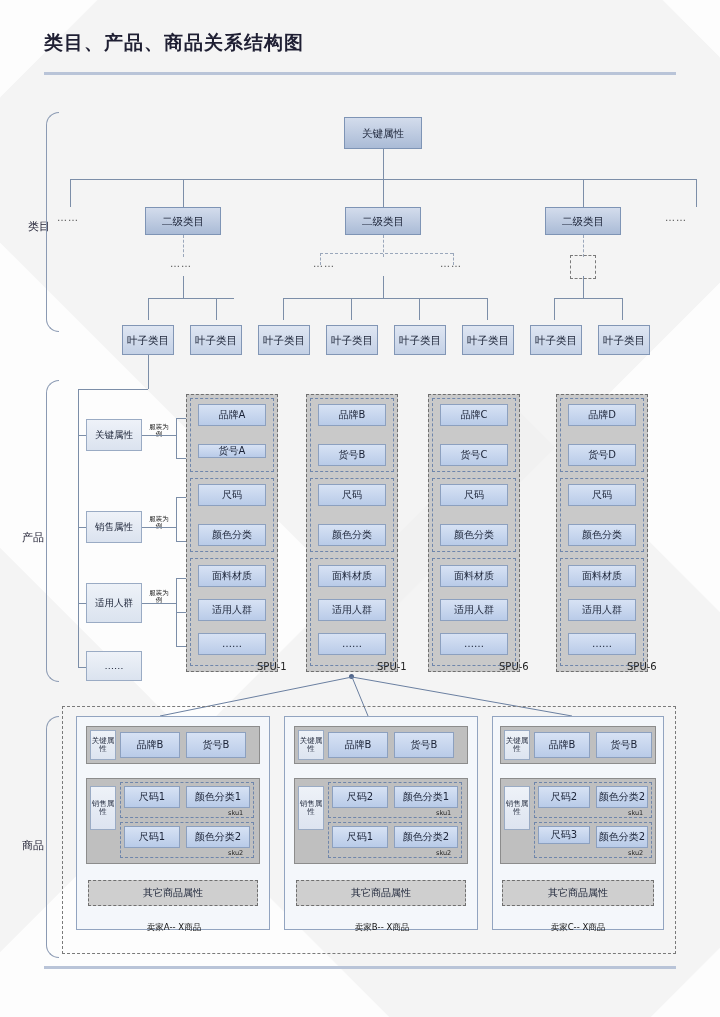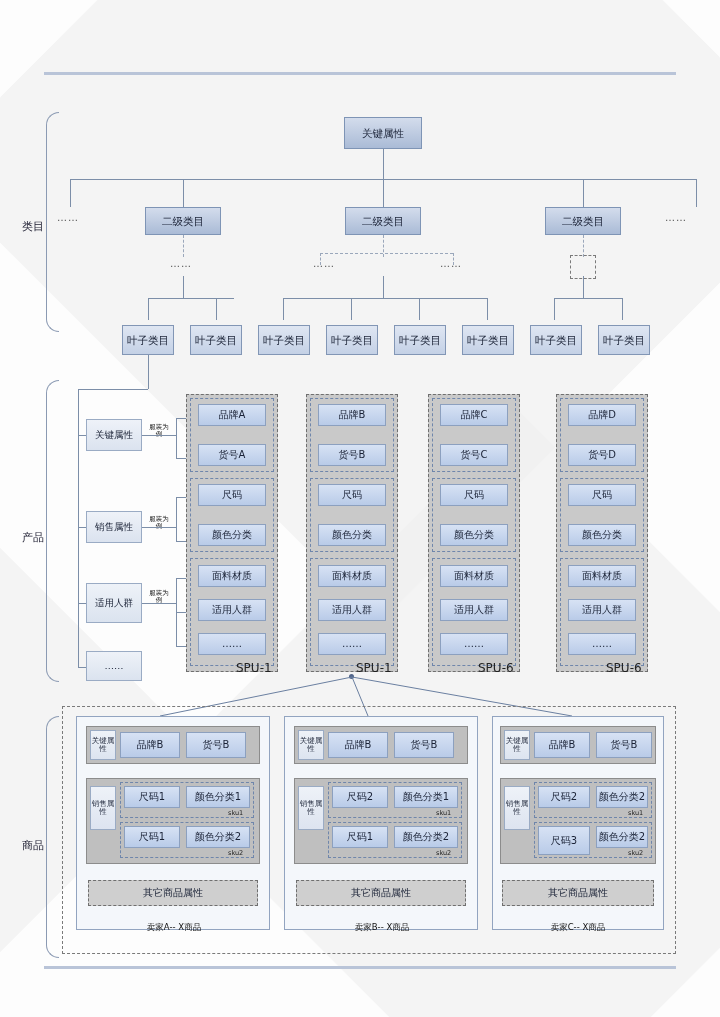--- a/index.html
+++ b/index.html
@@ -51,21 +51,21 @@
   .val{
     background:linear-gradient(180deg,#d7e2f4 0%,#b9cbe8 100%);
     border:1px solid #8ca0bf;
     font-size:10px;
   }
   .spu-group{
     position:absolute;box-sizing:border-box;
     background:#c9c9c9;border:1px dashed #6f6f6f;
   }
   .spu-label{
-    position:absolute;font-size:12px;color:#222;
+    position:absolute;font-size:10px;color:#222;margin-left:21px;
   }
   .dashbox{
     position:absolute;box-sizing:border-box;border:1px dashed #7a7a7a;
   }
   .dashbox-blue{
     position:absolute;box-sizing:border-box;border:1px dashed #6f86ab;
   }
   
   .ln{position:absolute;background:#7c8ea8;}
   .h{height:1px;}
@@ -107,24 +107,25 @@
 </style>
 </head>
 <body>
 
 <div class="bg-band bg1"></div>
 <div class="bg-band bg2"></div>
 <div class="bg-band bg3"></div>
 
 <div class="page">
 
+  <div class="title">类目、产品、商品关系结构图</div>
   <div class="rule rule-top"></div>
   <div class="rule rule-bottom"></div>
 
-  <div class="sidelabel" style="left:22px;top:219px;font-family:Liberation Serif, serif;">类目</div>
+  <div class="sidelabel" style="left:28px;top:219px;font-family:Liberation Serif, serif;">类目</div>
   <div class="brace" style="left:46px;top:112px;height:218px;"></div>
 
   <div class="sidelabel" style="left:22px;top:530px;">产品</div>
   <div class="brace" style="left:46px;top:380px;height:300px;"></div>
 
   <div class="sidelabel" style="left:22px;top:838px;">商品</div>
   <div class="brace" style="left:46px;top:716px;height:240px;"></div>
 
   <div class="box cat" style="left:344px;top:117px;width:78px;height:32px;">关键属性</div>
 
@@ -209,21 +210,21 @@
 
   <div class="ln h" style="left:142px;top:603px;width:34px;"></div>
   <div class="ln v" style="left:176px;top:578px;height:68px;"></div>
   <div class="ln h" style="left:176px;top:578px;width:22px;"></div>
   <div class="ln h" style="left:176px;top:612px;width:22px;"></div>
   <div class="ln h" style="left:176px;top:646px;width:22px;"></div>
 
   <div class="spu-group" style="left:186px;top:394px;width:92px;height:278px;"></div>
   <div class="dashbox-blue" style="left:190px;top:398px;width:84px;height:74px;"></div>
   <div class="box val" style="left:198px;top:404px;width:68px;height:22px;">品牌A</div>
-  <div class="box val" style="left:198px;top:444px;width:68px;height:22px;">货号A</div>
+  <div class="box val" style="left:198px;top:444px;width:68px;height:14px;">货号A</div>
   <div class="dashbox-blue" style="left:190px;top:478px;width:84px;height:74px;"></div>
   <div class="box val" style="left:198px;top:484px;width:68px;height:22px;">尺码</div>
   <div class="box val" style="left:198px;top:524px;width:68px;height:22px;">颜色分类</div>
   <div class="dashbox-blue" style="left:190px;top:558px;width:84px;height:108px;"></div>
   <div class="box val" style="left:198px;top:565px;width:68px;height:22px;">面料材质</div>
   <div class="box val" style="left:198px;top:599px;width:68px;height:22px;">适用人群</div>
   <div class="box val" style="left:198px;top:633px;width:68px;height:22px;">……</div>
   <div class="spu-label" style="left:236px;top:661px;">SPU-1</div>
 
   <div class="spu-group" style="left:306px;top:394px;width:92px;height:278px;"></div>
@@ -320,20 +321,20 @@
   <div class="box val" style="left:534px;top:732px;width:56px;height:26px;">品牌B</div>
   <div class="box val" style="left:596px;top:732px;width:56px;height:26px;">货号B</div>
 
   <div class="graybox" style="left:500px;top:778px;width:156px;height:86px;"></div>
   <div class="vlabel" style="left:504px;top:786px;width:26px;height:44px;">销售属性</div>
   <div class="dashbox-blue" style="left:534px;top:782px;width:118px;height:36px;"></div>
   <div class="box val" style="left:538px;top:786px;width:52px;height:22px;">尺码2</div>
   <div class="box val" style="left:596px;top:786px;width:52px;height:22px;">颜色分类2</div>
   <div class="skulabel" style="left:628px;top:809px;">sku1</div>
   <div class="dashbox-blue" style="left:534px;top:822px;width:118px;height:36px;"></div>
-  <div class="box val" style="left:538px;top:826px;width:52px;height:29px;">尺码3</div>
+  <div class="box val" style="left:538px;top:826px;width:52px;height:18px;">尺码3</div>
   <div class="box val" style="left:596px;top:826px;width:52px;height:22px;">颜色分类2</div>
   <div class="skulabel" style="left:628px;top:849px;">sku2</div>
 
   <div class="box" style="left:502px;top:880px;width:152px;height:26px;background:#cfcfcf;border:1px dashed #6f6f6f;font-size:10px;">其它商品属性</div>
   <div class="sellerlabel" style="left:500px;top:922px;width:156px;">卖家C-- X商品</div>
 
 </div>
 
 </body></html>

